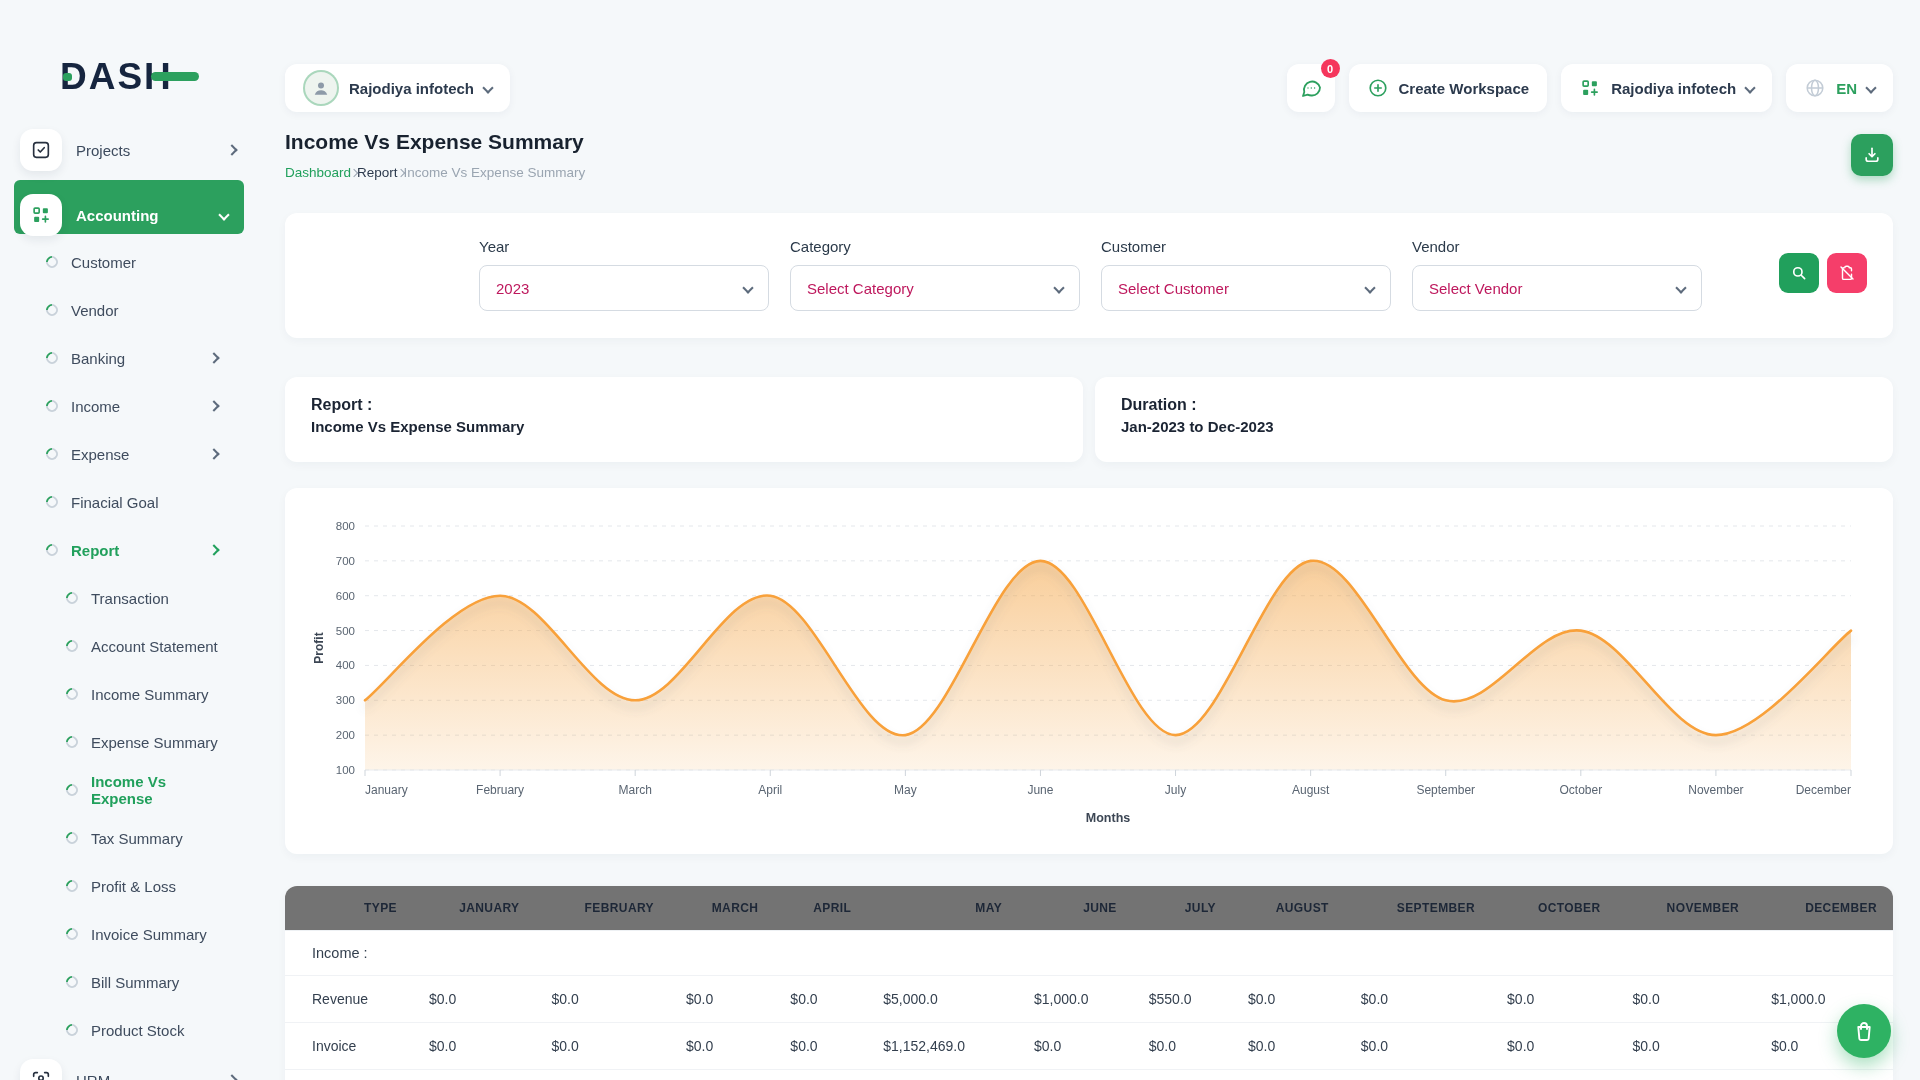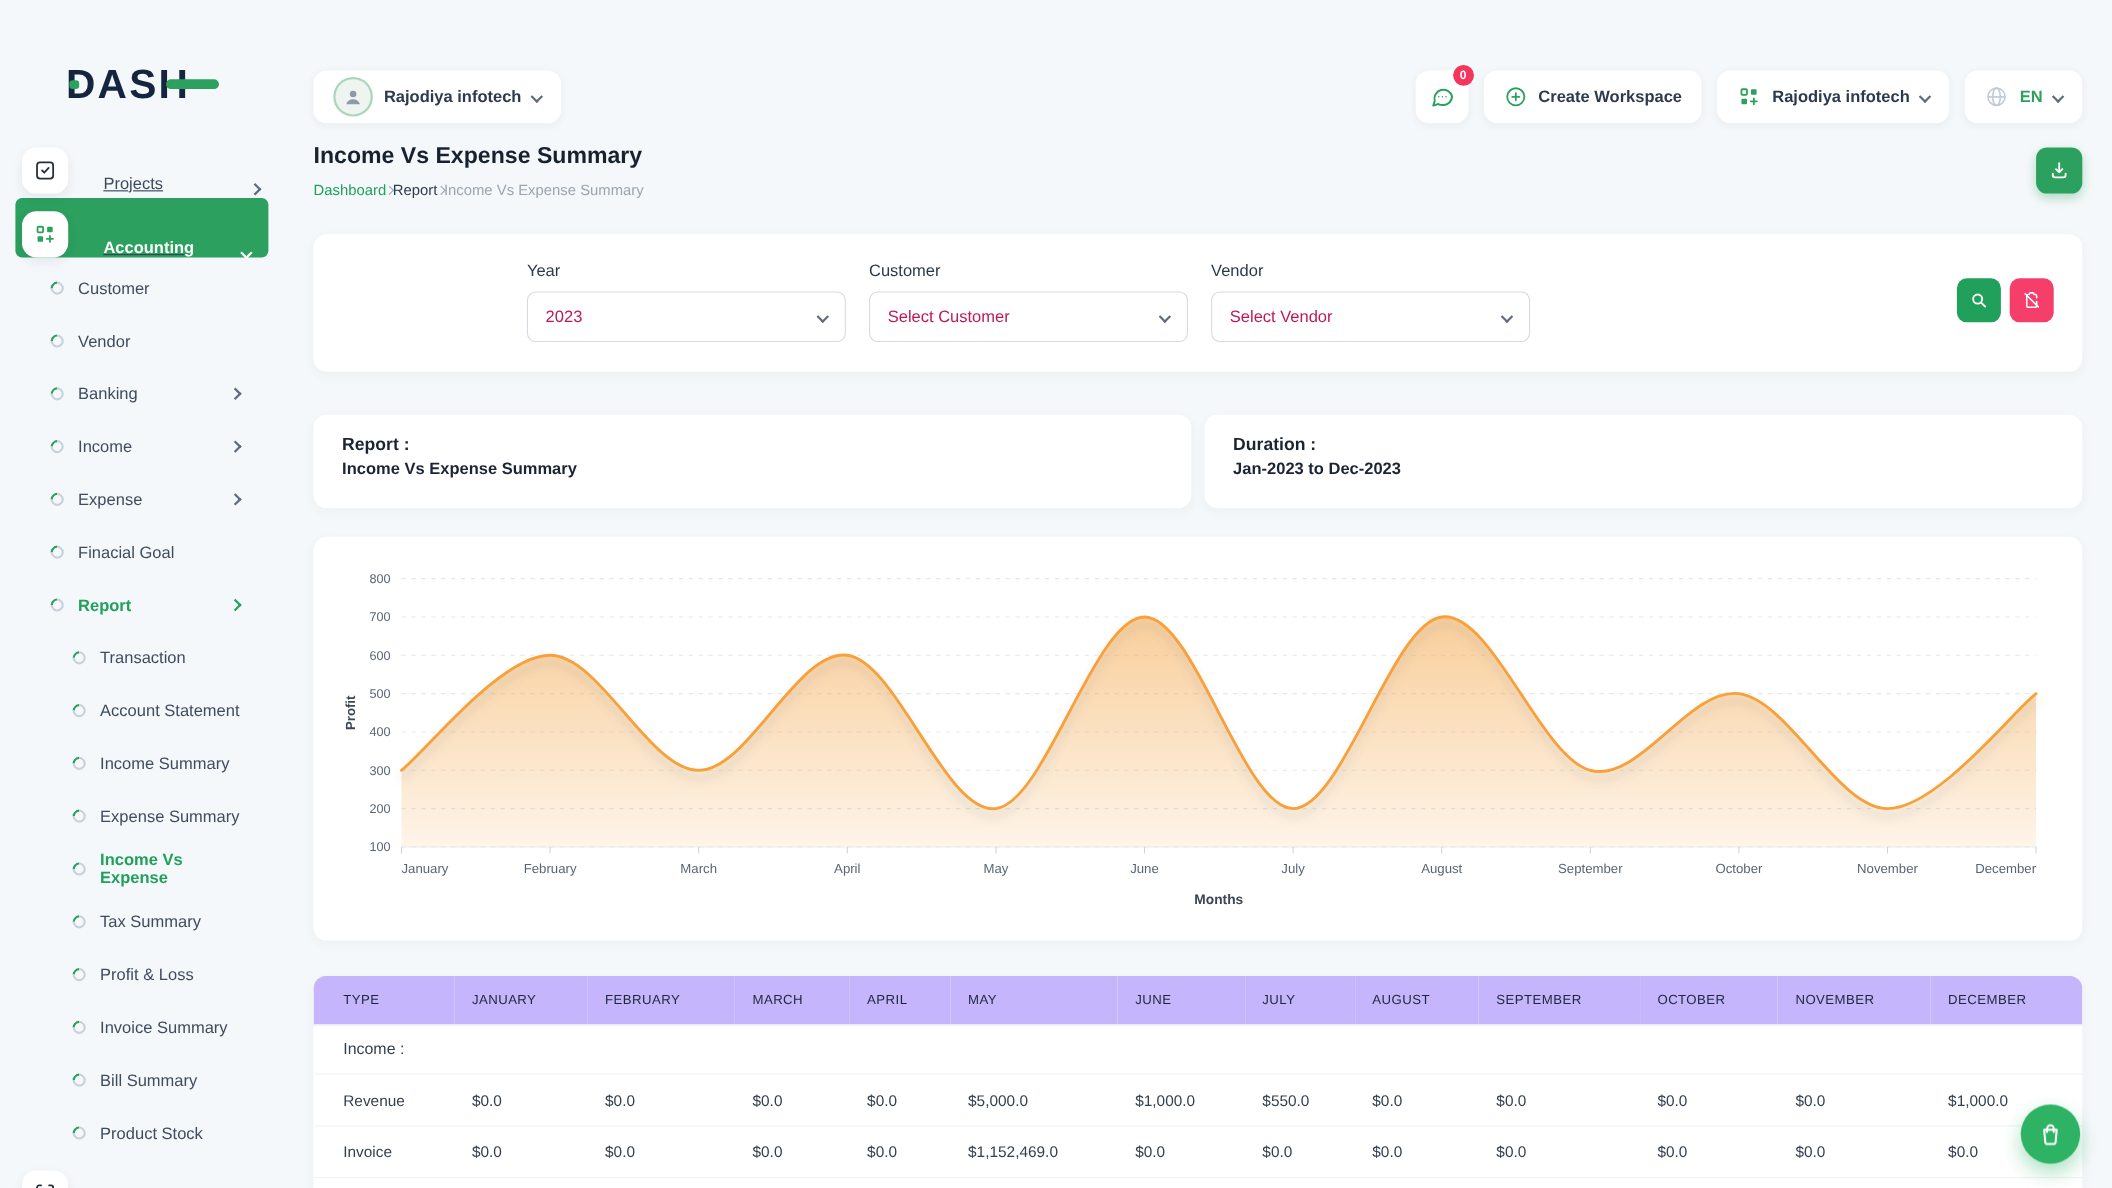--- a/index.html
+++ b/index.html
@@ -13,21 +13,21 @@
   .app { display:flex; width:100%; height:100%; }
 
   
   .sidebar { width:258px; flex:0 0 258px; padding-top:56px; }
   .logo { position:relative; margin-left:60px; width:max-content; cursor:pointer; }
   .logo .logo-text { font-size:37px; font-weight:800; letter-spacing:2px; color:#16253f; }
   .logo .logo-dash { position:absolute; right:-26px; top:16px; width:48px; height:9px; border-radius:5px; background:#2ca05e; }
   .logo .logo-dot { position:absolute; left:3px; top:17px; width:9px; height:8px; border-radius:3px; background:#2ca05e; }
 
   .menu { margin-top:26px; }
-  .nav-top { display:flex; align-items:flex-end; gap:32px; height:52px; padding:0 22px 0 20px; cursor:pointer;text-decoration:underline; }
+  .nav-top { display:flex; align-items:center; gap:14px; height:52px; padding:0 22px 0 20px; cursor:pointer; }
   .icon-box { width:42px; height:42px; background:#fff; border-radius:13px; box-shadow:0 4px 10px rgba(25,42,70,.08);
               display:flex; align-items:center; justify-content:center; flex:0 0 42px; }
   .nav-top .nav-label { flex:1; font-size:15px; font-weight:500; color:#3c4a5d; }
   .nav-top.active { background:#2ca05e; border-radius:6px; margin:4px 14px; padding:16px 16px 0 6px; height:54px; }
   .nav-top.active .nav-label { color:#fff; font-weight:700; }
 
   .chev { width:8px; height:8px; border-right:2px solid #5d6b7c; border-bottom:2px solid #5d6b7c; display:inline-block; }
   .chev.right { transform:rotate(-45deg); }
   .chev.down  { transform:rotate(45deg); }
   .chev.white { border-color:#fff; }
@@ -79,22 +79,22 @@
   .info-row { display:flex; gap:12px; margin-top:39px; }
   .info-card { flex:1; background:#fff; border-radius:12px; box-shadow:0 3px 10px rgba(25,42,70,.04); padding:19px 26px 27px; }
   .info-card .ic-title { font-size:16px; font-weight:700; color:#1b2433; }
   .info-card .ic-value { font-size:15px; font-weight:700; color:#1b2433; margin-top:4px; }
 
   .chart-card { margin-top:26px; background:#fff; border-radius:12px; box-shadow:0 3px 10px rgba(25,42,70,.04);
                 padding:22px 24px 10px; }
 
   .table-card { margin-top:32px; background:#fff; border-radius:12px 12px 0 0; box-shadow:0 3px 10px rgba(25,42,70,.04); overflow:hidden; }
   table.data { width:100%; border-collapse:collapse; }
-  table.data th { background:#c4b5fd; font-size:12px; font-weight:400; letter-spacing:.4px; color:#1d2737;
-                  text-transform:uppercase; text-align:left; padding:15px 16px; border-bottom:1px solid #eef1f4; white-space:nowrap; }
+  table.data th { background:#737373; font-size:12px; font-weight:700; letter-spacing:.4px; color:#1d2737;
+                  text-transform:uppercase; text-align:right; padding:15px 16px; border-bottom:1px solid #eef1f4; white-space:nowrap; }
   table.data th:first-child { padding-left:27px; width:128px; }
   table.data td { font-size:14px; color:#333f4e; padding:15px 16px; border-bottom:1px solid #f0f2f5; white-space:nowrap; }
   table.data td:first-child { padding-left:27px; }
   table.data tr.section td { font-size:14.5px; padding:14px 16px 14px 27px; }
 
   .fab { position:fixed; right:29px; bottom:22px; width:54px; height:54px; border-radius:50%; background:#2eb263;
          display:flex; align-items:center; justify-content:center; box-shadow:0 8px 18px rgba(46,178,99,.4); cursor:pointer; }
 </style>
 </head>
 <body>
@@ -296,20 +296,27 @@
             <path d="M5 15.5v1.5a2.5 2.5 0 002.5 2.5h9a2.5 2.5 0 002.5-2.5v-1.5"></path>
           </svg>
       </div>
     </div>
 
     <div class="filter-card">
       <div class="field">
         <span class="f-label">Year</span>
         <div class="select">
           <span>2023</span>
+          <span class="chev down"></span>
+        </div>
+      </div>
+      <div class="field">
+        <span class="f-label">Category</span>
+        <div class="select">
+          <span>Select Category</span>
           <span class="chev down"></span>
         </div>
       </div>
       <div class="field">
         <span class="f-label">Customer</span>
         <div class="select">
           <span>Select Customer</span>
           <span class="chev down"></span>
         </div>
       </div>

